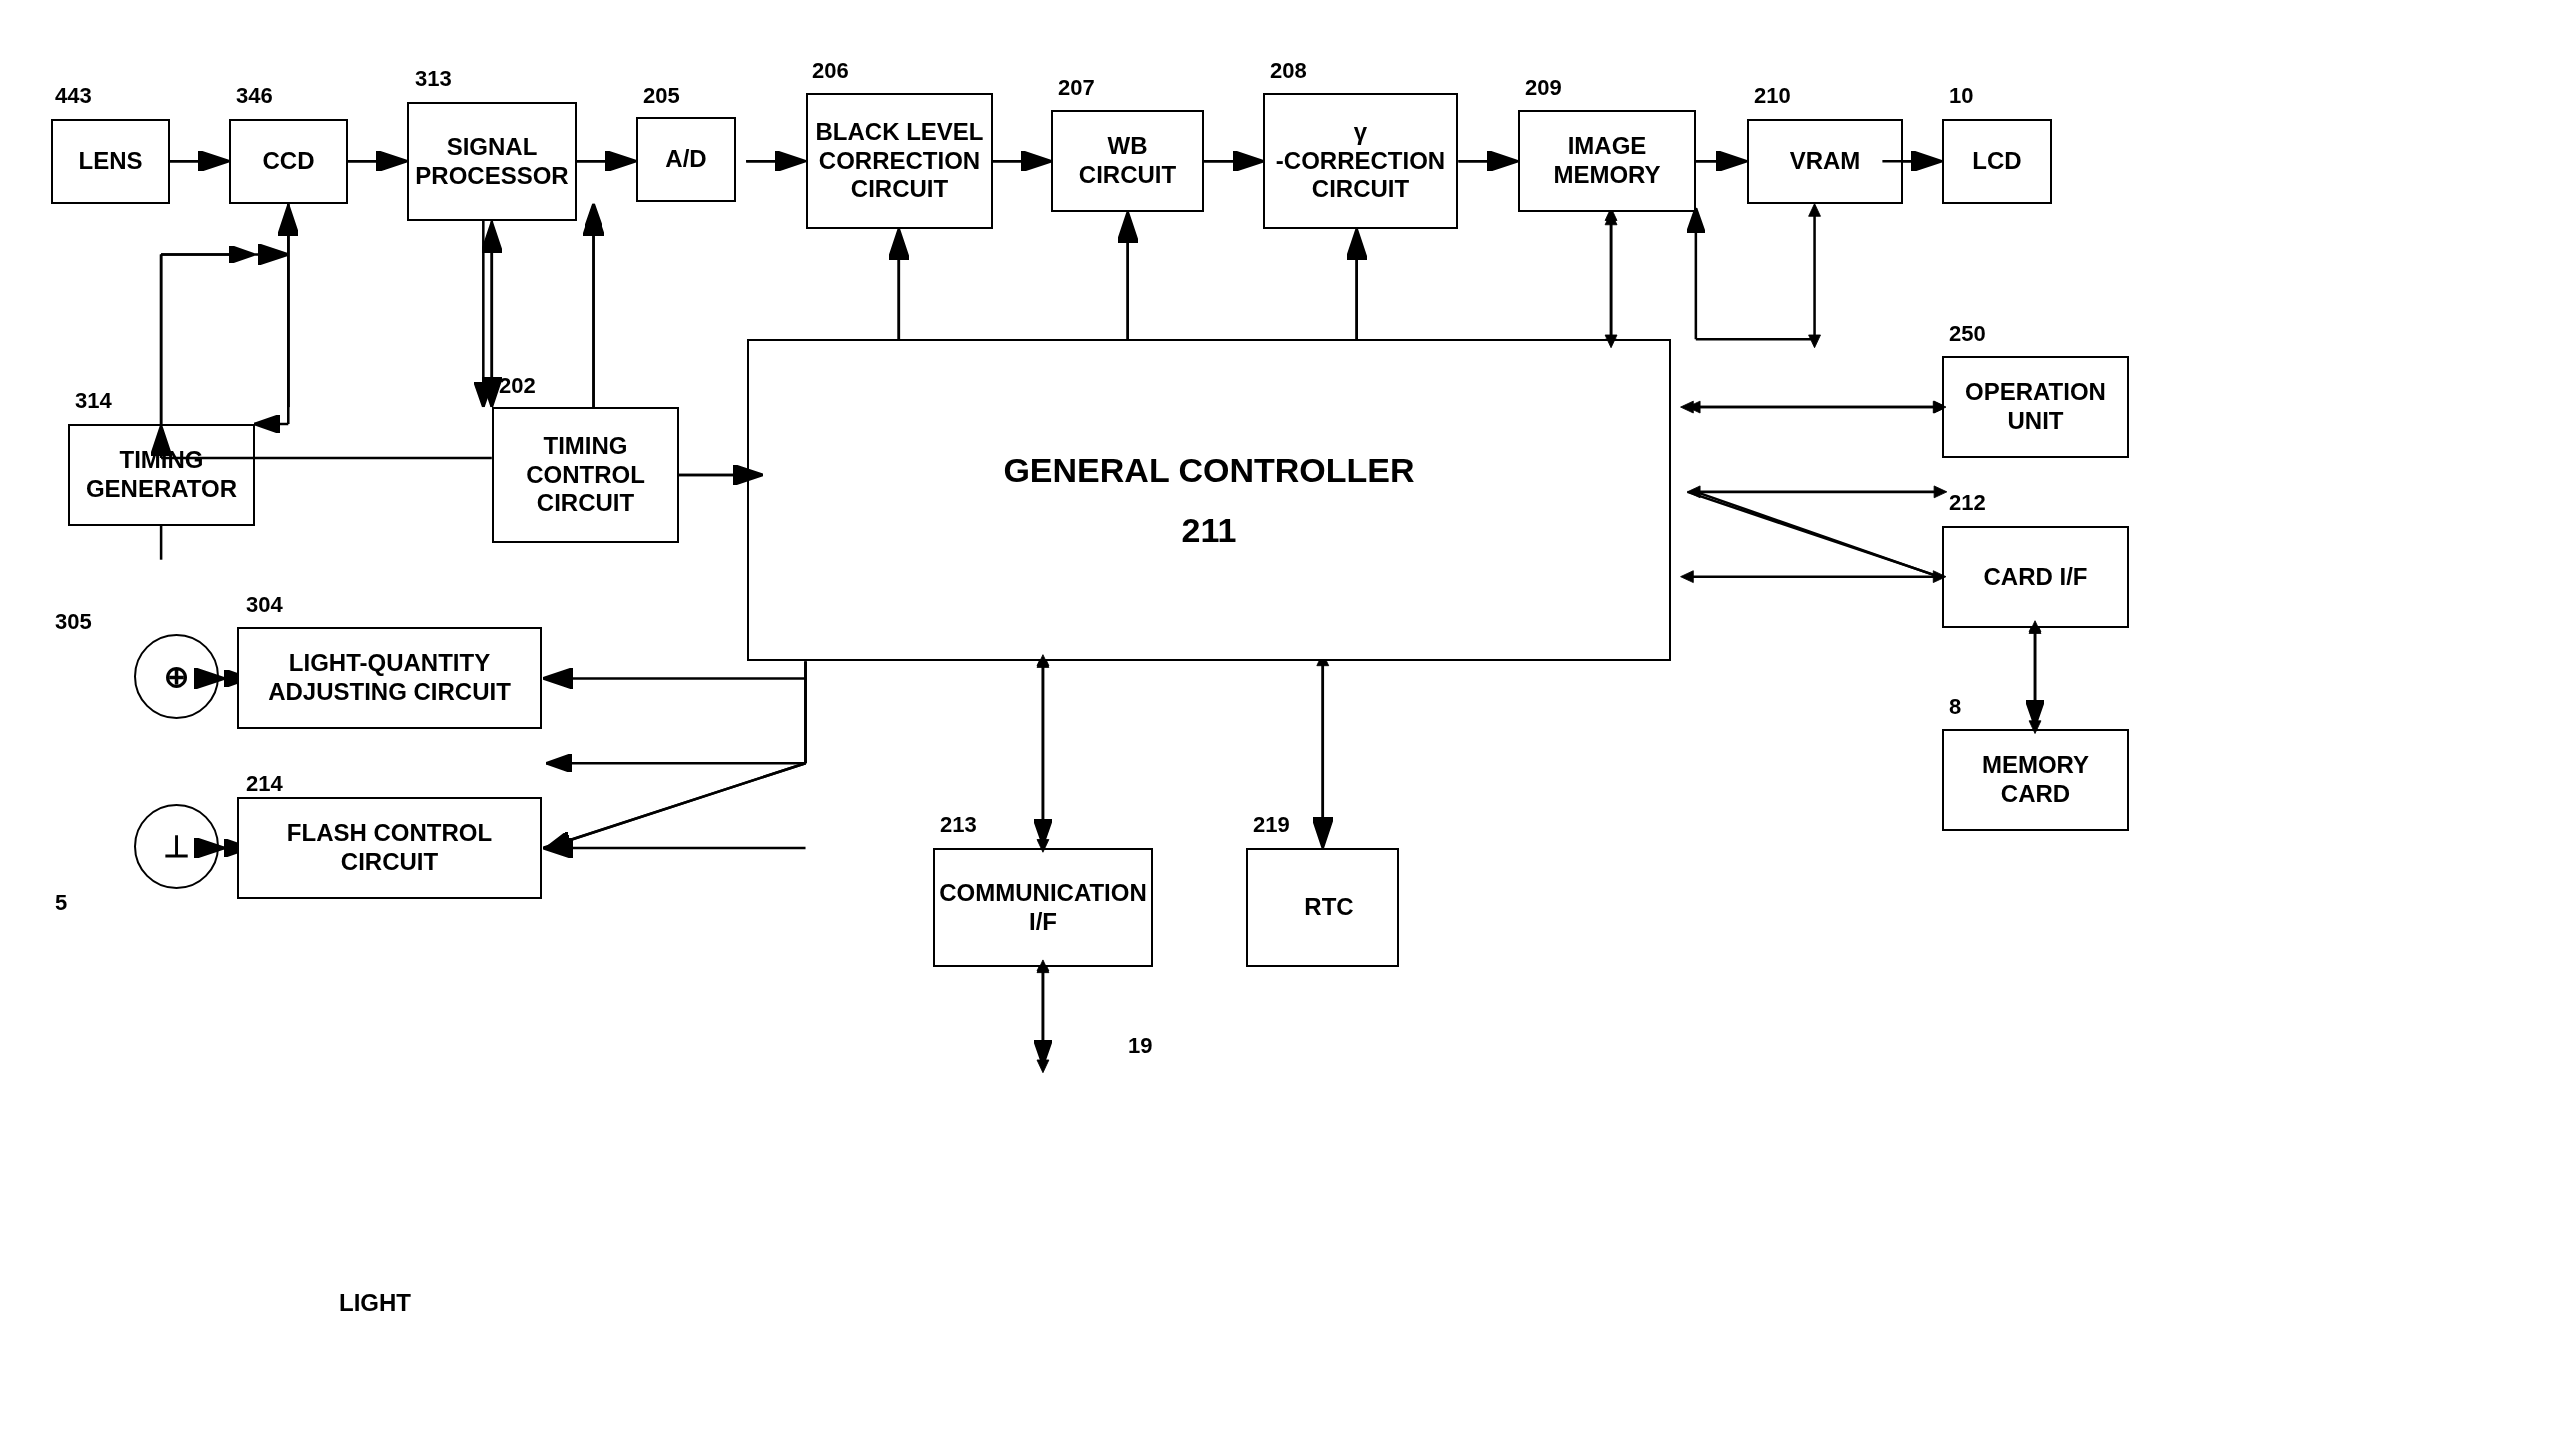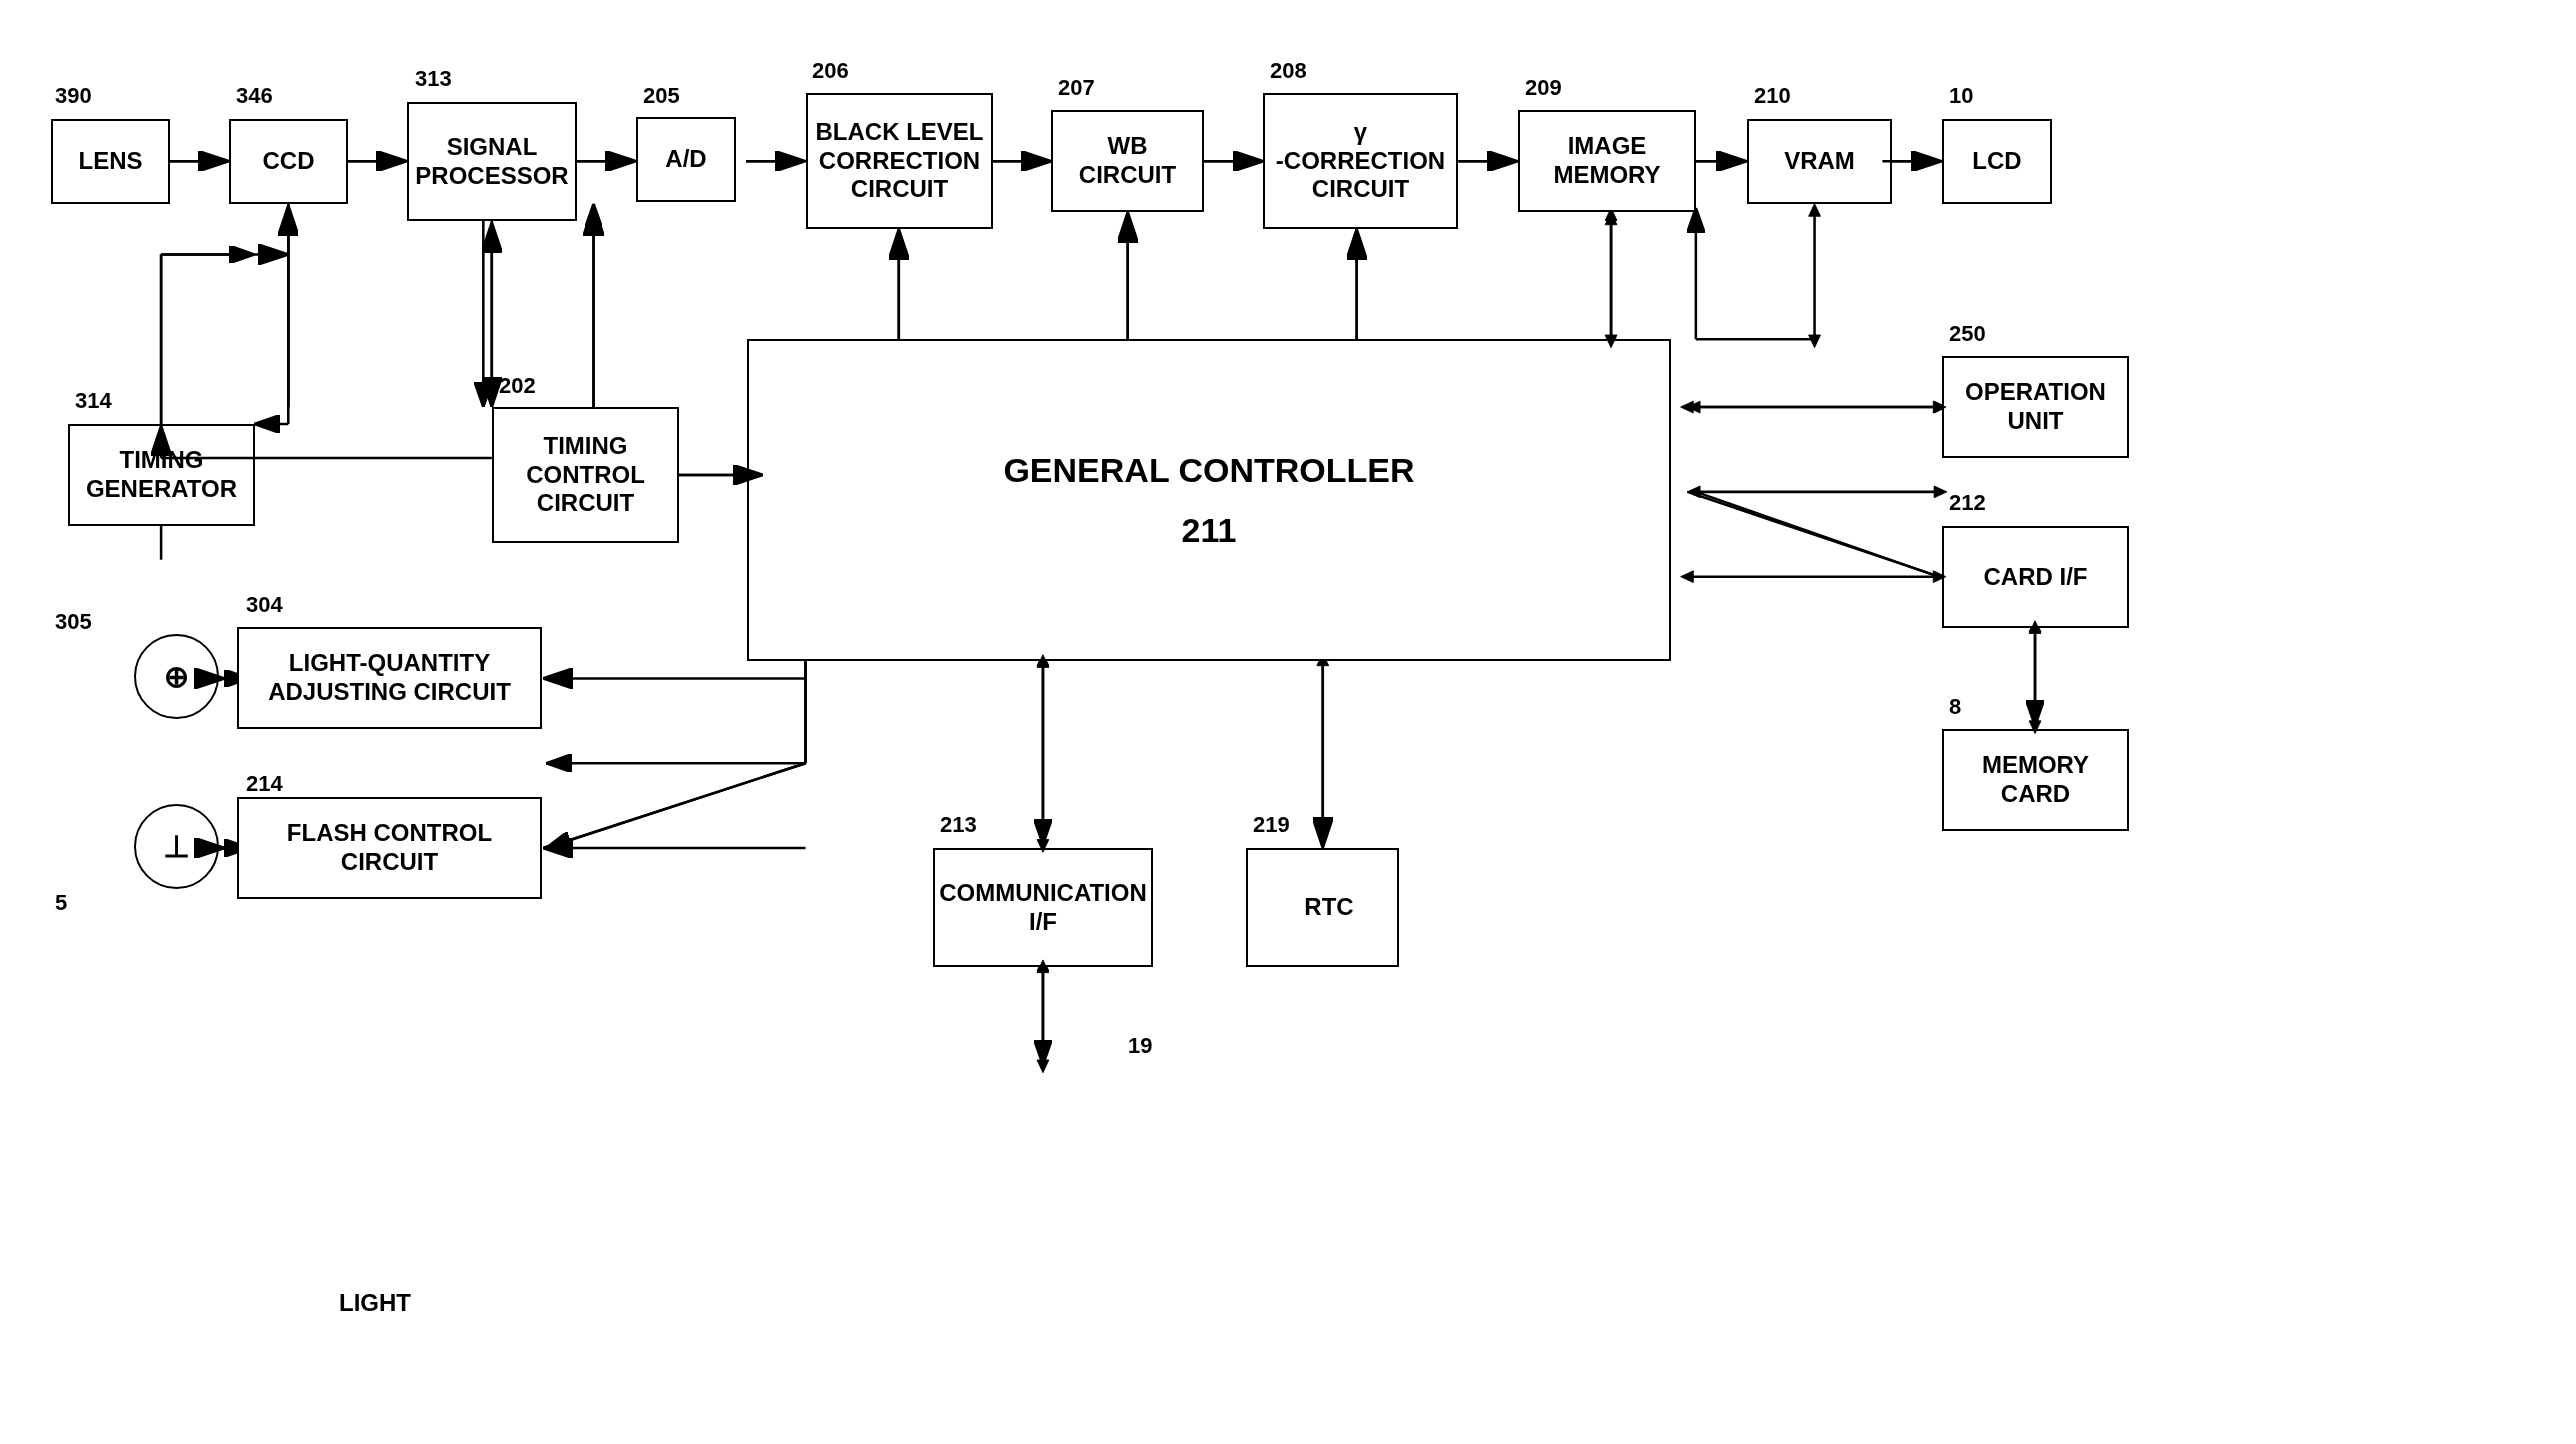--- a/index.html
+++ b/index.html
@@ -150,21 +150,21 @@
     <line x1="950" y1="900" x2="644" y2="900" marker-end="url(#arrowhead)"></line>
 
     <line x1="950" y1="900" x2="644" y2="1000" marker-end="url(#arrowhead)"></line>
 
     <line x1="280" y1="800" x2="294" y2="800" marker-end="url(#arrowhead)"></line>
 
     <line x1="280" y1="1000" x2="294" y2="1000" marker-end="url(#arrowhead)"></line>
 
   </svg>
 
-  <span class="label" style="left:55px; top:83px;">390</span>
+  <span class="label" style="left:55px; top:83px;">443</span>
   <span class="label" style="left:236px; top:83px;">346</span>
   <span class="label" style="left:415px; top:66px;">313</span>
   <span class="label" style="left:643px; top:83px;">205</span>
   <span class="label" style="left:812px; top:58px;">206</span>
   <span class="label" style="left:1058px; top:75px;">207</span>
   <span class="label" style="left:1270px; top:58px;">208</span>
   <span class="label" style="left:1525px; top:75px;">209</span>
   <span class="label" style="left:1754px; top:83px;">210</span>
   <span class="label" style="left:1949px; top:83px;">10</span>
 
@@ -208,21 +208,21 @@
   </div>
 
   <div class="block" style="left:1263px; top:93px; width:195px; height:136px;">
     <span>γ<br>-CORRECTION<br>CIRCUIT</span>
   </div>
 
   <div class="block" style="left:1518px; top:110px; width:178px; height:102px;">
     <span>IMAGE<br>MEMORY</span>
   </div>
 
-  <div class="block" style="left:1747px; top:119px; width:145px; height:85px;">
+  <div class="block" style="left:1747px; top:119px; width:156px; height:85px;">
     <span>VRAM</span>
   </div>
 
   <div class="block" style="left:1942px; top:119px; width:110px; height:85px;">
     <span>LCD</span>
   </div>
 
   <div class="block" style="left:68px; top:424px; width:187px; height:102px;">
     <span>TIMING<br>GENERATOR</span>
   </div>

